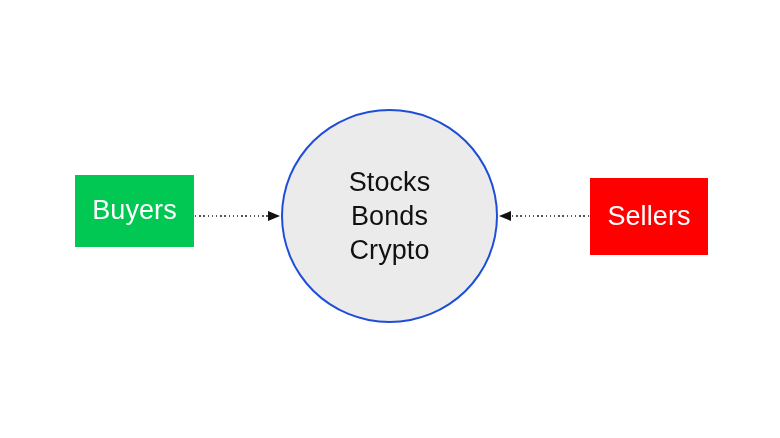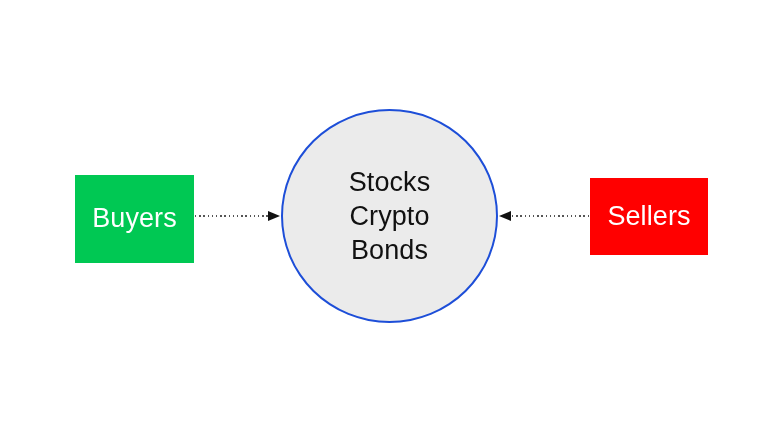--- a/index.html
+++ b/index.html
@@ -30,21 +30,21 @@
     font-size: 27px;
     line-height: 1.1;
     letter-spacing: 0.1px;
     white-space: nowrap;
     user-select: none;
   }
   #buyers-node {
     left: 75px;
     top: 175px;
     width: 119px;
-    height: 88px;
+    height: 72px;
   }
   #sellers-node {
     left: 590px;
     top: 178px;
     width: 118px;
     height: 77px;
   }
 
   
   #market-node {
@@ -134,22 +134,22 @@
     <span>Buyers</span>
   </div>
 
   <div id="buyers-connector" class="connector">
     <div class="dots"></div>
     <div class="arrowhead"></div>
   </div>
 
   <div id="market-node">
     <div class="line">Stocks</div>
+    <div class="line">Bonds</div>
     <div class="line">Crypto</div>
-    <div class="line">Bonds</div>
   </div>
 
   <div id="sellers-connector" class="connector">
     <div class="arrowhead"></div>
     <div class="dots"></div>
   </div>
 
   <div id="sellers-node" class="node-box" style="background:#ff0000;">
     <span>Sellers</span>
   </div>

